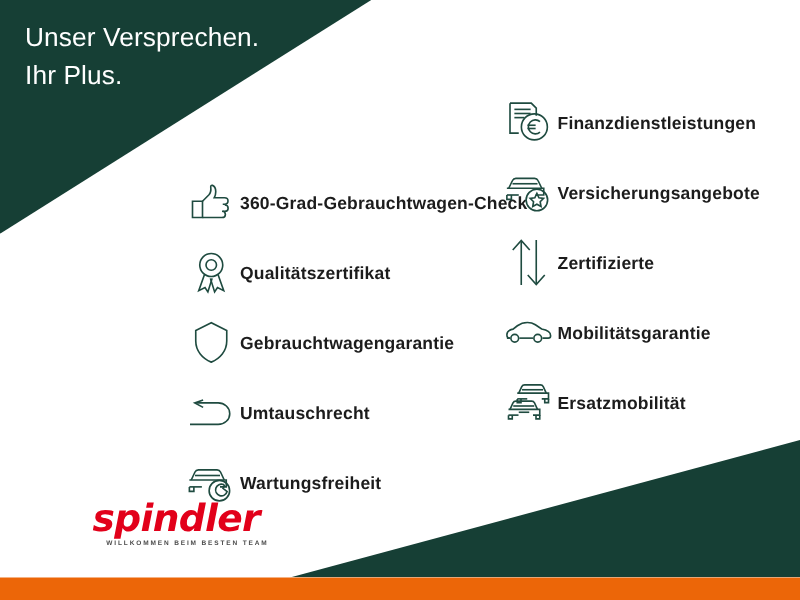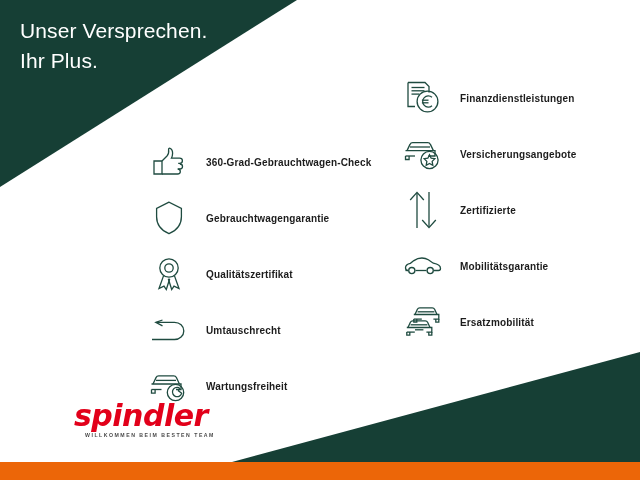--- a/index.html
+++ b/index.html
@@ -78,22 +78,22 @@
     display: flex;
     align-items: center;
     justify-content: center;
     color: #1F4B40;
   }
   .feature-icon svg {
     display: block;
     overflow: visible;
   }
   .feature-label {
-    margin-left: 16px;
-    font-size: 10px;
+    margin-left: 2px;
+    font-size: 14px;
     font-weight: bold;
     color: #1c1c1c;
     letter-spacing: 0.15px;
     white-space: nowrap;
   }
 
   
   .spindler {
     position: absolute;
     left: 38px;
@@ -172,37 +172,37 @@
           <path d="M10 14 l5 -5 c1.5 -1.6 2 -3.4 1.6 -6.2 C16.4 1.4 17.2 1 18 1.3 c1.6 .6 2.6 2.6 2.6 5 0 1.9 -.5 3.6 -1.2 4.9 h8.2 c1.6 0 2.8 1.2 2.8 2.6 0 1.4 -1.2 2.6 -2.8 2.6 h-1.4"></path>
           <path d="M10 27 h15.6 c1.5 0 2.7 -1.1 2.7 -2.5 0 -1.4 -1.2 -2.5 -2.7 -2.5"></path>
           <path d="M26.2 22 h1.6 c1.5 0 2.7 -1.1 2.7 -2.5 0 -1.4 -1.2 -2.5 -2.7 -2.5"></path>
         </svg>
       </span>
       <span class="feature-label">360-Grad-Gebrauchtwagen-Check</span>
     </div>
 
     <div class="feature">
       <span class="feature-icon">
-        <svg width="28" height="34" viewBox="0 0 28 34" fill="none" stroke="currentColor" stroke-width="1.3">
-          <path d="M14 1.2 L1.6 7.4 v8.4 c0 8 5.4 14 12.4 16.9 C21 29.8 26.4 23.8 26.4 15.8 V7.4 z"></path>
-        </svg>
-      </span>
-      <span class="feature-label">Gebrauchtwagengarantie</span>
-    </div>
-
-    <div class="feature">
-      <span class="feature-icon">
         <svg width="30" height="34" viewBox="0 0 30 34" fill="none" stroke="currentColor" stroke-width="1.3">
           <circle cx="15" cy="11" r="9.2"></circle>
           <circle cx="15" cy="11" r="4.2"></circle>
           <path d="M9.6 18.6 L5 31.5 l5 -2.4 l2.3 3.4 l3.4 -10.8"></path>
           <path d="M20.4 18.6 L25 31.5 l-5 -2.4 l-2.3 3.4 l-3.4 -10.8"></path>
         </svg>
       </span>
       <span class="feature-label">Qualitätszertifikat</span>
+    </div>
+
+    <div class="feature">
+      <span class="feature-icon">
+        <svg width="28" height="34" viewBox="0 0 28 34" fill="none" stroke="currentColor" stroke-width="1.3">
+          <path d="M14 1.2 L1.6 7.4 v8.4 c0 8 5.4 14 12.4 16.9 C21 29.8 26.4 23.8 26.4 15.8 V7.4 z"></path>
+        </svg>
+      </span>
+      <span class="feature-label">Gebrauchtwagengarantie</span>
     </div>
 
     <div class="feature">
       <span class="feature-icon">
         <svg width="36" height="22" viewBox="0 0 36 22" fill="none" stroke="currentColor" stroke-width="1.3">
           <path d="M1 20.5 h22.5 c5.2 0 9.3 -3.8 9.3 -8.6 0 -4.8 -4.1 -8.6 -9.3 -8.6 H5.5"></path>
           <path d="M11.5 1 L4.8 3.3 l6.7 3.6"></path>
         </svg>
       </span>
       <span class="feature-label">Umtauschrecht</span>

